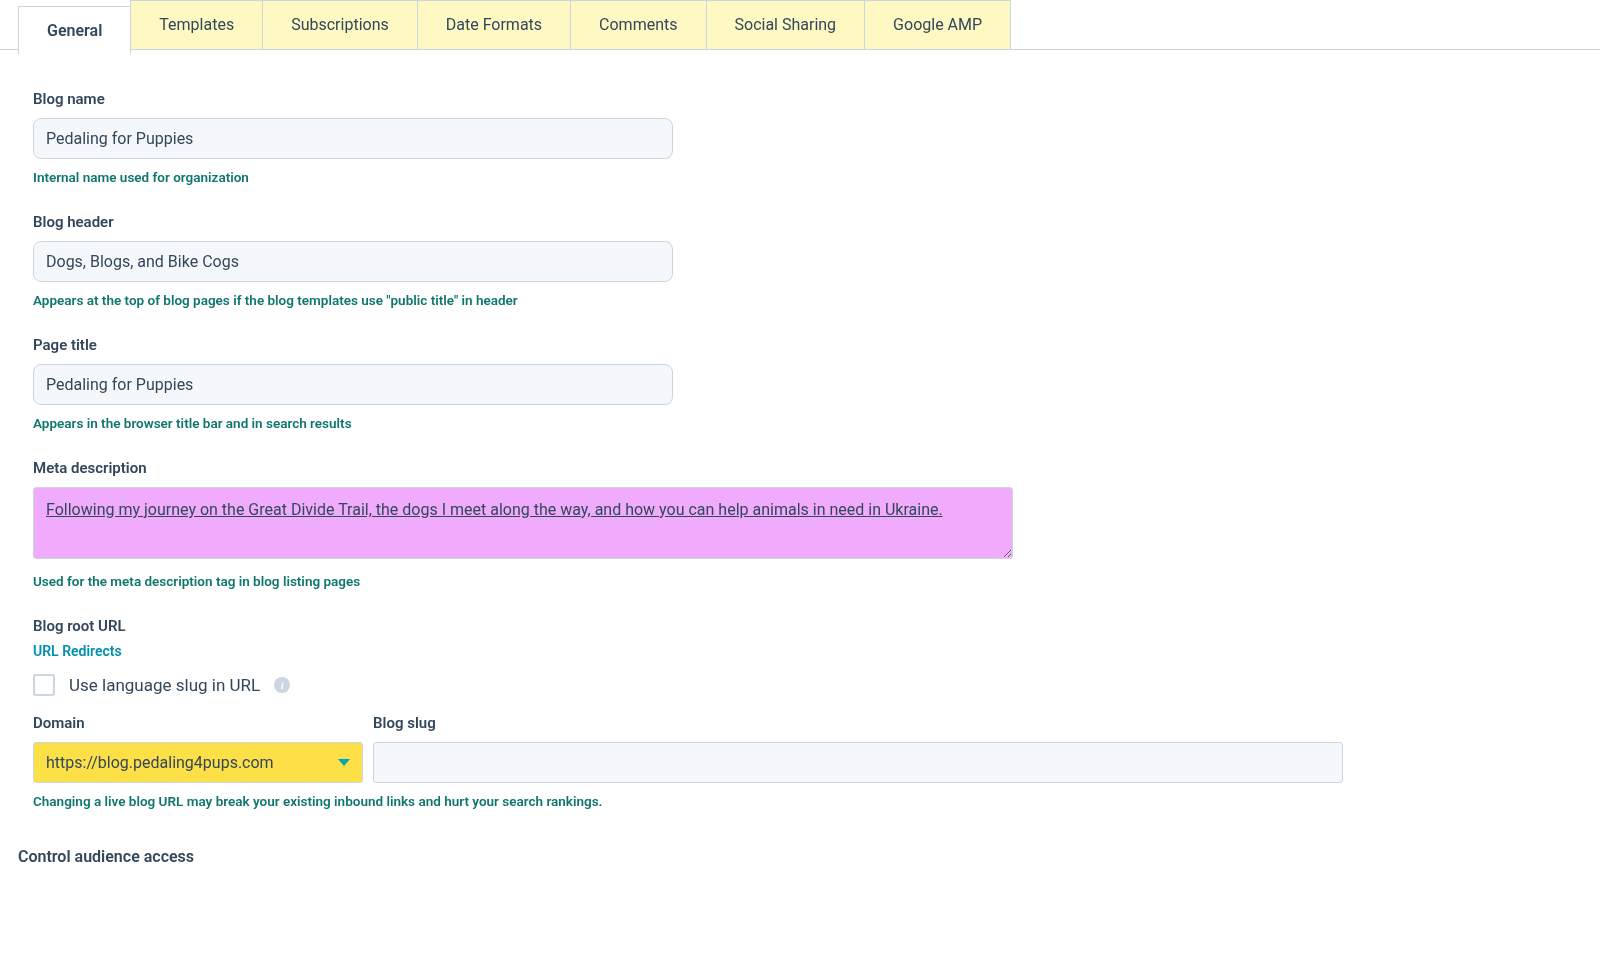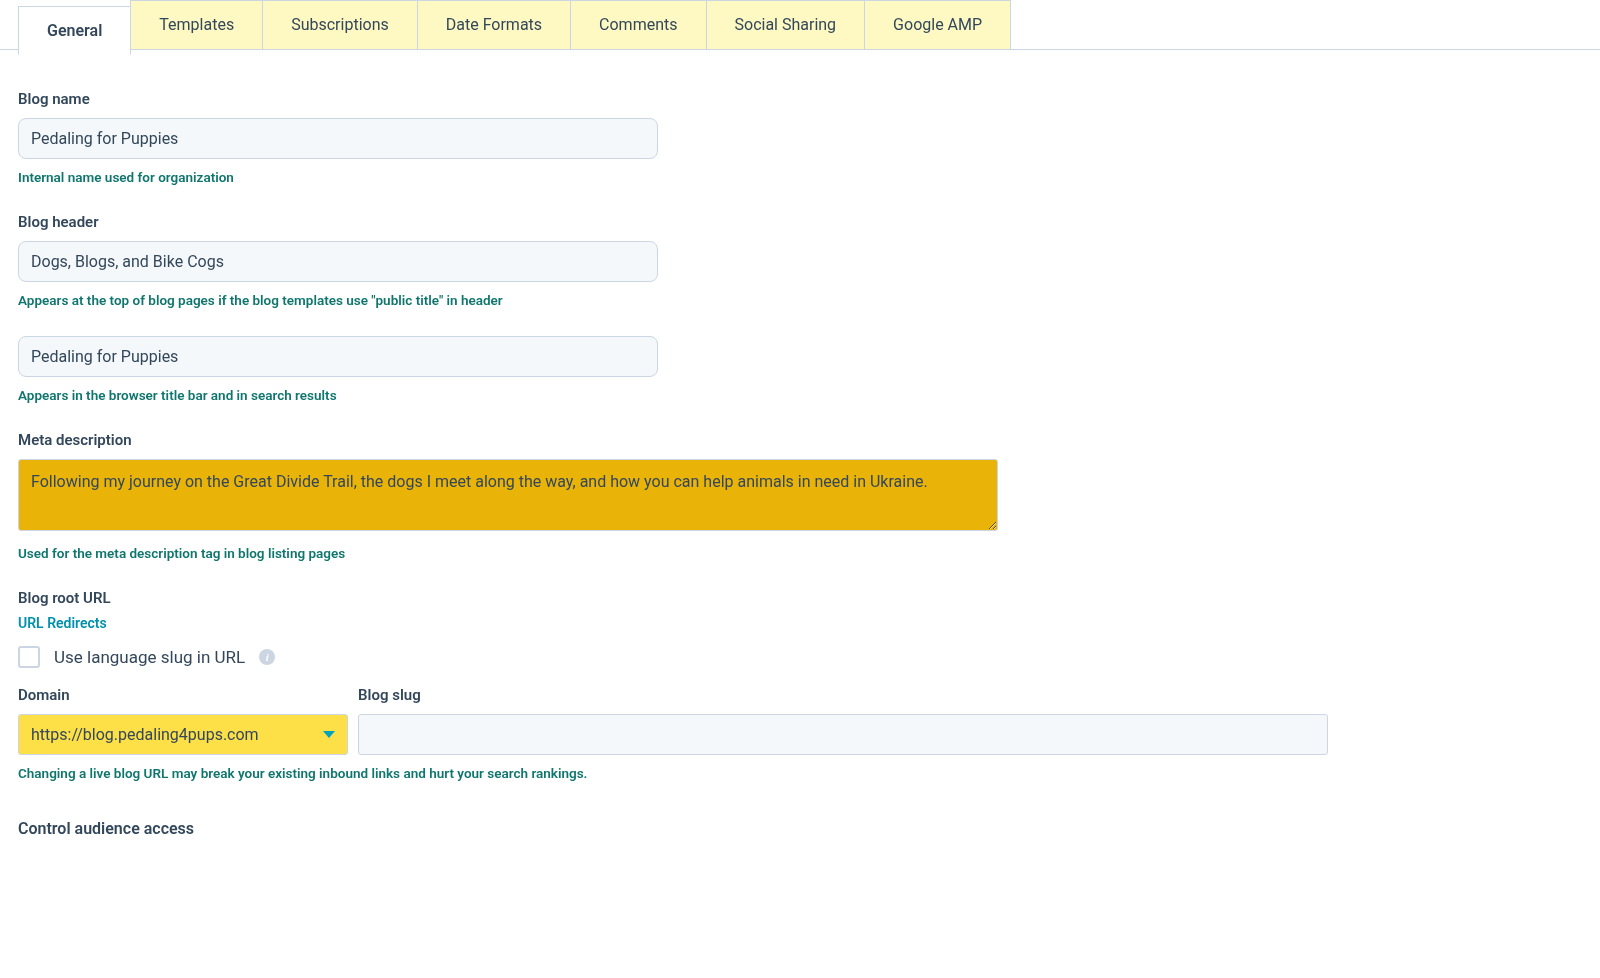--- a/index.html
+++ b/index.html
@@ -33,20 +33,21 @@
       font-weight: 600;
       border-bottom: 1px solid #ffffff;
       position: relative;
       top: 6px;
     }
     .content {
       padding: 18px;
     }
     .form-group {
       margin-top: 28px;
+      margin-left: 15px;
     }
     .form-group:first-child {
       margin-top: 22px;
     }
     .form-label {
       display: block;
       font-weight: 600;
       font-size: 15px;
       color: #33475b;
       margin-bottom: 10px;
@@ -59,27 +60,28 @@
       background: #f5f8fa;
       font-size: 16px;
       color: #33475b;
       font-family: inherit;
     }
     .form-textarea {
       width: 980px;
       padding: 10px 12px;
       border: 1px solid #cbd6e2;
       border-radius: 3px;
-      background: #eab308;
+      background: #f0abfc;
       font-size: 16px;
       color: #33475b;
       font-family: inherit;
       resize: both;
       height: 72px;
       line-height: 1.5;
+      text-decoration: underline;
     }
     .form-help {
       margin-top: 10px;
       font-size: 13.5px;
       font-weight: 600;
       color: #0f766e;
     }
     .link-text {
       color: #0091ae;
       font-size: 14px;
@@ -193,20 +195,21 @@
     <div class="form-help">Internal name used for organization</div>
   </div>
 
   <div class="form-group">
     <label class="form-label">Blog header</label>
     <input type="text" class="form-input" value="Dogs, Blogs, and Bike Cogs" style="">
     <div class="form-help">Appears at the top of blog pages if the blog templates use "public title" in header</div>
   </div>
 
   <div class="form-group">
+    <label class="form-label">Page title</label>
     <input type="text" class="form-input" value="Pedaling for Puppies" style="">
     <div class="form-help">Appears in the browser title bar and in search results</div>
   </div>
 
   <div class="form-group">
     <label class="form-label">Meta description</label>
     <textarea class="form-textarea" style="">Following my journey on the Great Divide Trail, the dogs I meet along the way, and how you can help animals in need in Ukraine.</textarea>
     <div class="form-help">Used for the meta description tag in blog listing pages</div>
   </div>
 

